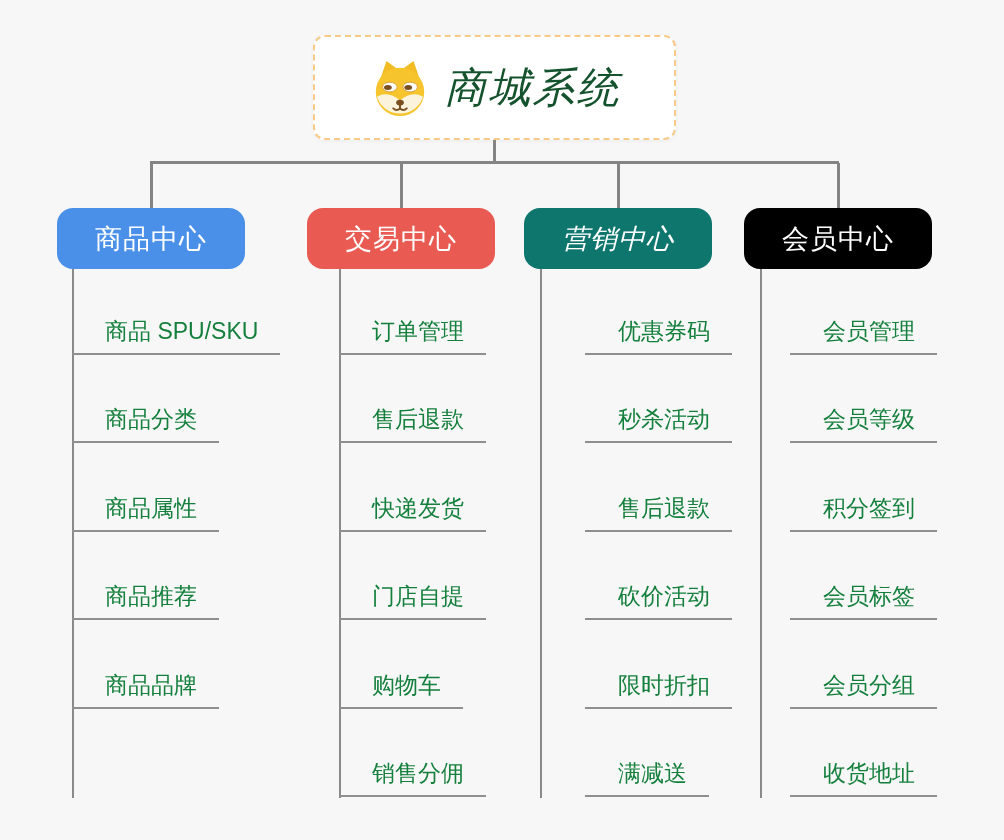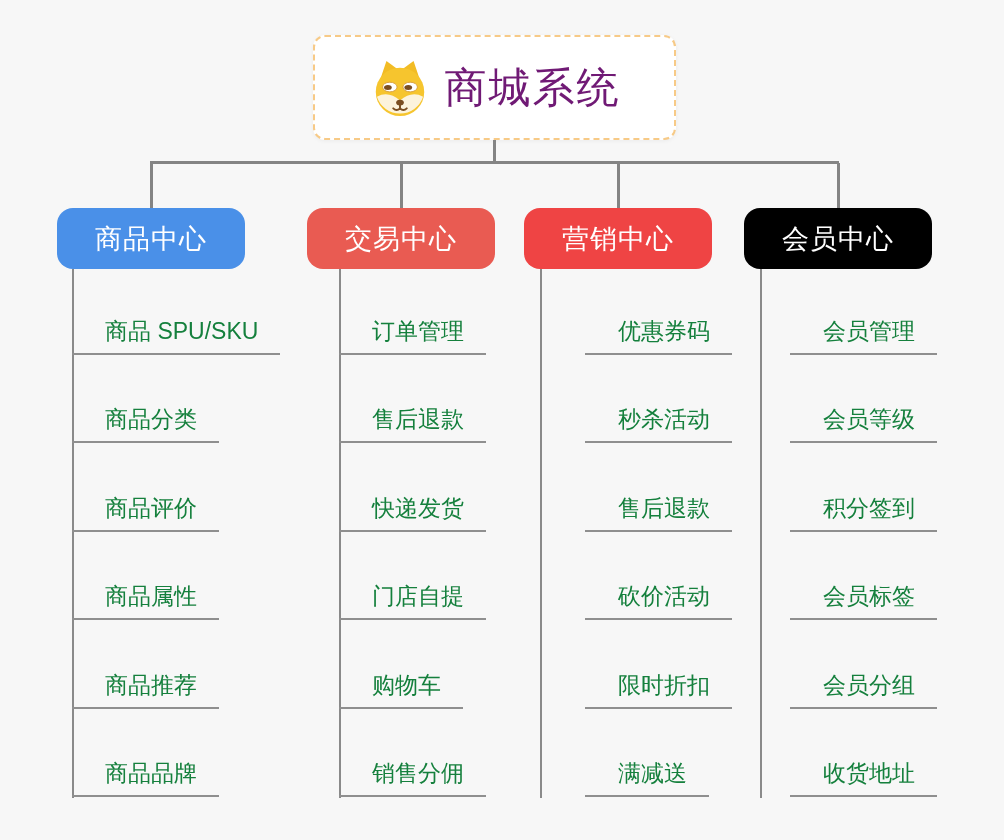--- a/index.html
+++ b/index.html
@@ -89,44 +89,41 @@
       <circle cx="32" cy="36" r="25" fill="#F6C52E"></circle>
       <path d="M 8.2 41 Q 20 34.5 32 45 Q 44 34.5 55.8 41 A 25 25 0 0 1 8.2 41 Z" fill="#FCF3DC"></path>
       <ellipse cx="21.5" cy="31" rx="7.5" ry="5" fill="#FFFFFF" stroke="#D9A13B" stroke-width="1"></ellipse>
       <ellipse cx="42.5" cy="31" rx="7.5" ry="5" fill="#FFFFFF" stroke="#D9A13B" stroke-width="1"></ellipse>
       <ellipse cx="19.5" cy="31.5" rx="4" ry="2.6" fill="#7A4E21"></ellipse>
       <ellipse cx="40.5" cy="31.5" rx="4" ry="2.6" fill="#7A4E21"></ellipse>
       <ellipse cx="32" cy="47" rx="4" ry="3" fill="#7A4E21"></ellipse>
       <path d="M32 49.5 L32 53" stroke="#7A4E21" stroke-width="2" fill="none" stroke-linecap="round"></path>
       <path d="M 25 53 Q 28.5 56.5 32 53 Q 35.5 56.5 39 53" stroke="#7A4E21" stroke-width="2" fill="none" stroke-linecap="round"></path>
     </svg>
-    <span class="root-label" style="color: #701a75;">商城系统</span>
+    <span class="root-label" style="color: #14532d; font-style: italic;">商城系统</span>
   </div>
 
   <div class="conn conn-root-trunk"></div>
   <div class="conn conn-bus"></div>
   <div class="conn conn-drop conn-drop-1"></div>
   <div class="conn conn-drop conn-drop-2"></div>
   <div class="conn conn-drop conn-drop-3"></div>
   <div class="conn conn-drop conn-drop-4"></div>
 
   <div class="branch-node branch-1" style="background-color: rgb(74, 144, 232);">商品中心</div>
   <div class="branch-node branch-2" style="background-color: rgb(233, 91, 82);">交易中心</div>
-  <div class="branch-node branch-3" style="background-color: #ef4444;">营销中心</div>
+  <div class="branch-node branch-3" style="background-color: #0f766e; font-style: italic;">营销中心</div>
   <div class="branch-node branch-4" style="background-color: #000000;">会员中心</div>
 
   <div class="column col-1">
     <div class="leaf-row">
         <div class="leaf">商品 SPU/SKU</div>
       </div>
     <div class="leaf-row">
         <div class="leaf">商品分类</div>
-      </div>
-    <div class="leaf-row">
-        <div class="leaf">商品评价</div>
       </div>
     <div class="leaf-row">
         <div class="leaf">商品属性</div>
       </div>
     <div class="leaf-row">
         <div class="leaf">商品推荐</div>
       </div>
     <div class="leaf-row">
         <div class="leaf">商品品牌</div>
       </div>

